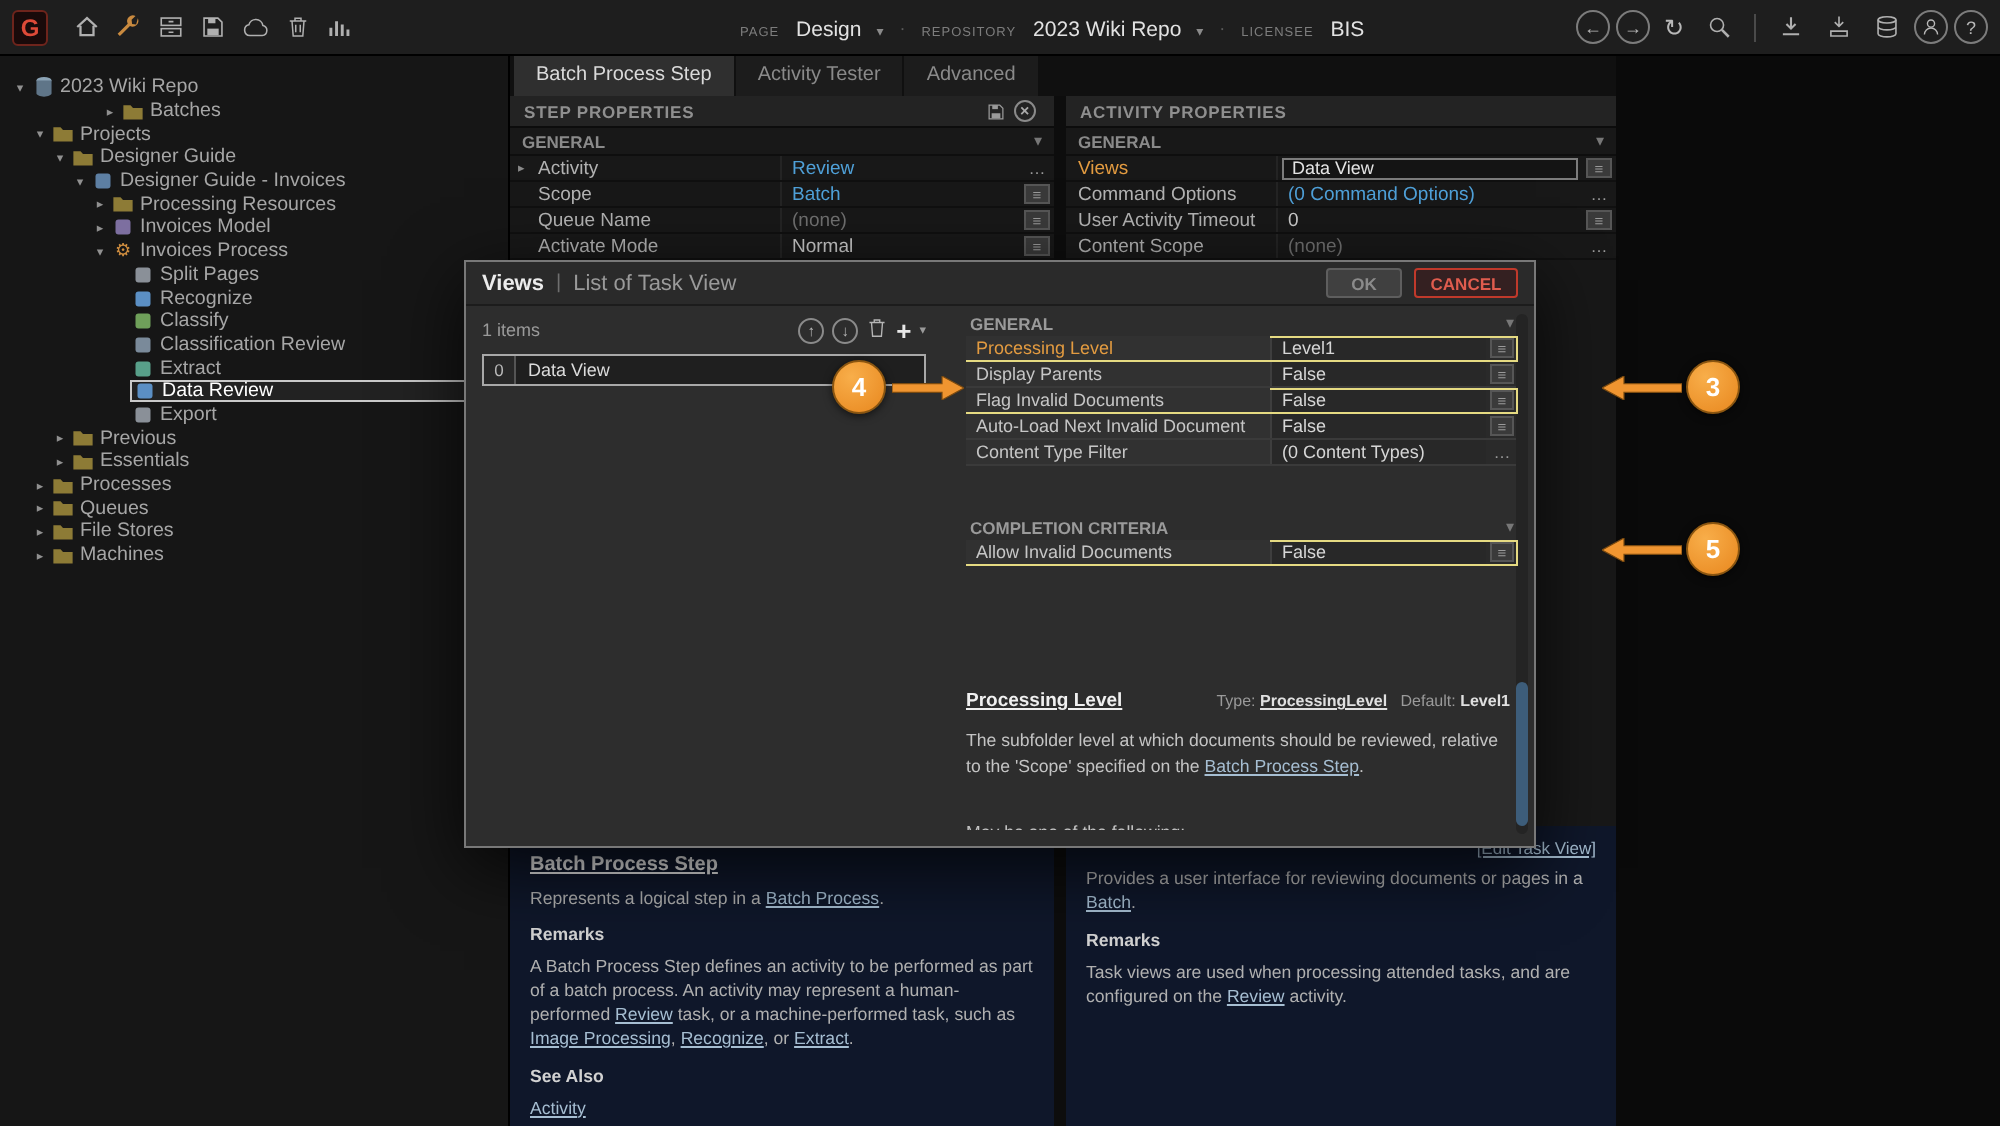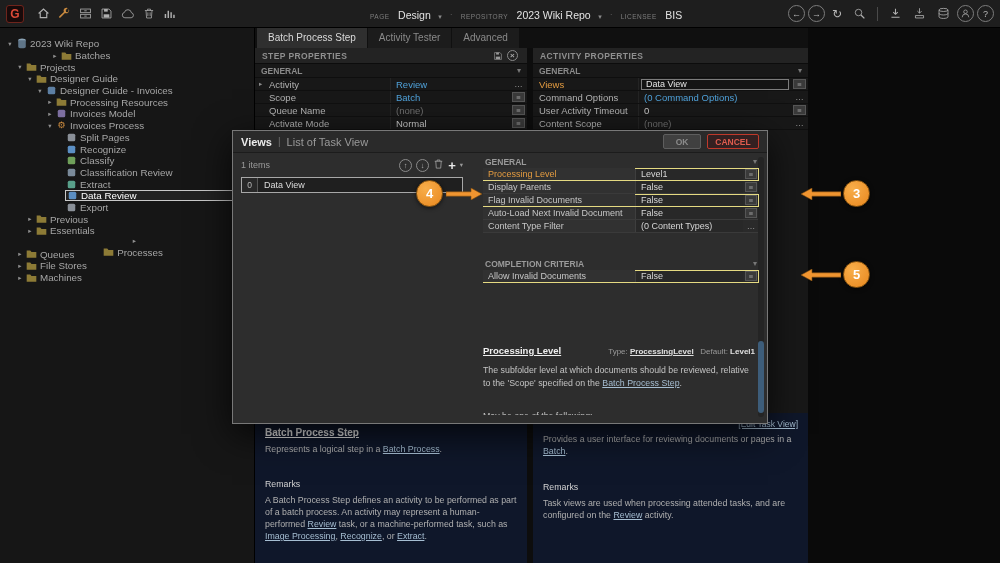--- a/index.html
+++ b/index.html
@@ -58,21 +58,21 @@
 .pvalue.input{padding:1px 2px}
 .vinput{flex:1;border:1px solid #7c7c7c;background:#141414;color:#e4e4e4;display:flex;align-items:center;padding-left:4px;height:11px;font-size:9px}
 .pbtn{flex:0 0 13px;margin:1px 2px;background:#3a3a3a;border:1px solid #565656;color:#9a9a9a;font-size:7.5px;display:flex;align-items:center;justify-content:center;cursor:pointer}
 .pbtn.dots{background:none;border:none;color:#9a9a9a;font-size:8.5px}
 
 
 .helppanel{position:absolute;background:#0f172a;padding:6px 10px;font-size:8.8px;color:#b0b0b0;line-height:1.35;overflow:hidden;z-index:2}
 #help-left{left:255px;top:418px;width:272px;bottom:0}
 #help-right{left:533px;top:413px;width:275px;bottom:0}
 .htitle{font-size:10px;font-weight:bold;color:#e6e6e6;text-decoration:underline;margin-top:2px}
-.hsub{font-weight:normal;color:#d2d2d2;margin-top:24px}
+.hsub{font-weight:bold;color:#d2d2d2;margin-top:7px}
 .helppanel p{margin-top:4px}
 .hlink{color:#a6bed2;text-decoration:underline;cursor:pointer}
 .editlink{text-align:right;font-size:8.5px}
 
 
 .modal{position:absolute;left:232px;top:130px;width:536px;height:294px;background:#2d2d2d;border:1px solid #787878;box-shadow:0 10px 34px rgba(0,0,0,.75);z-index:10}
 .mtitle{height:22px;display:flex;align-items:center;padding:0 8px;border-bottom:1px solid #1c1c1c;background:#2a2a2a}
 .mt1{font-size:11px;font-weight:bold;color:#ececec}
 .msep{color:#6f6f6f;margin:0 6px;font-size:10px}
 .mt2{font-size:11px;color:#9a9a9a}
@@ -395,21 +395,21 @@
         <span class="tarrow">▸</span>
         <span class="tnode">
           <span class="ticon">
             <svg width="11" height="10" viewBox="0 0 16 13">
               <path d="M1 1.5h5.2L8 3.5h7V12H1z" fill="#8d7b36"></path>
             </svg>
           </span>
           <span class="tlabel">Essentials</span>
         </span>
       </div>
-      <div class="trow" style="padding-left: 15px; flex-direction: column;">
+      <div class="trow" style="padding-left: 15px;">
         <span class="tarrow">▸</span>
         <span class="tnode">
           <span class="ticon">
             <svg width="11" height="10" viewBox="0 0 16 13">
               <path d="M1 1.5h5.2L8 3.5h7V12H1z" fill="#8d7b36"></path>
             </svg>
           </span>
           <span class="tlabel">Processes</span>
         </span>
       </div>

